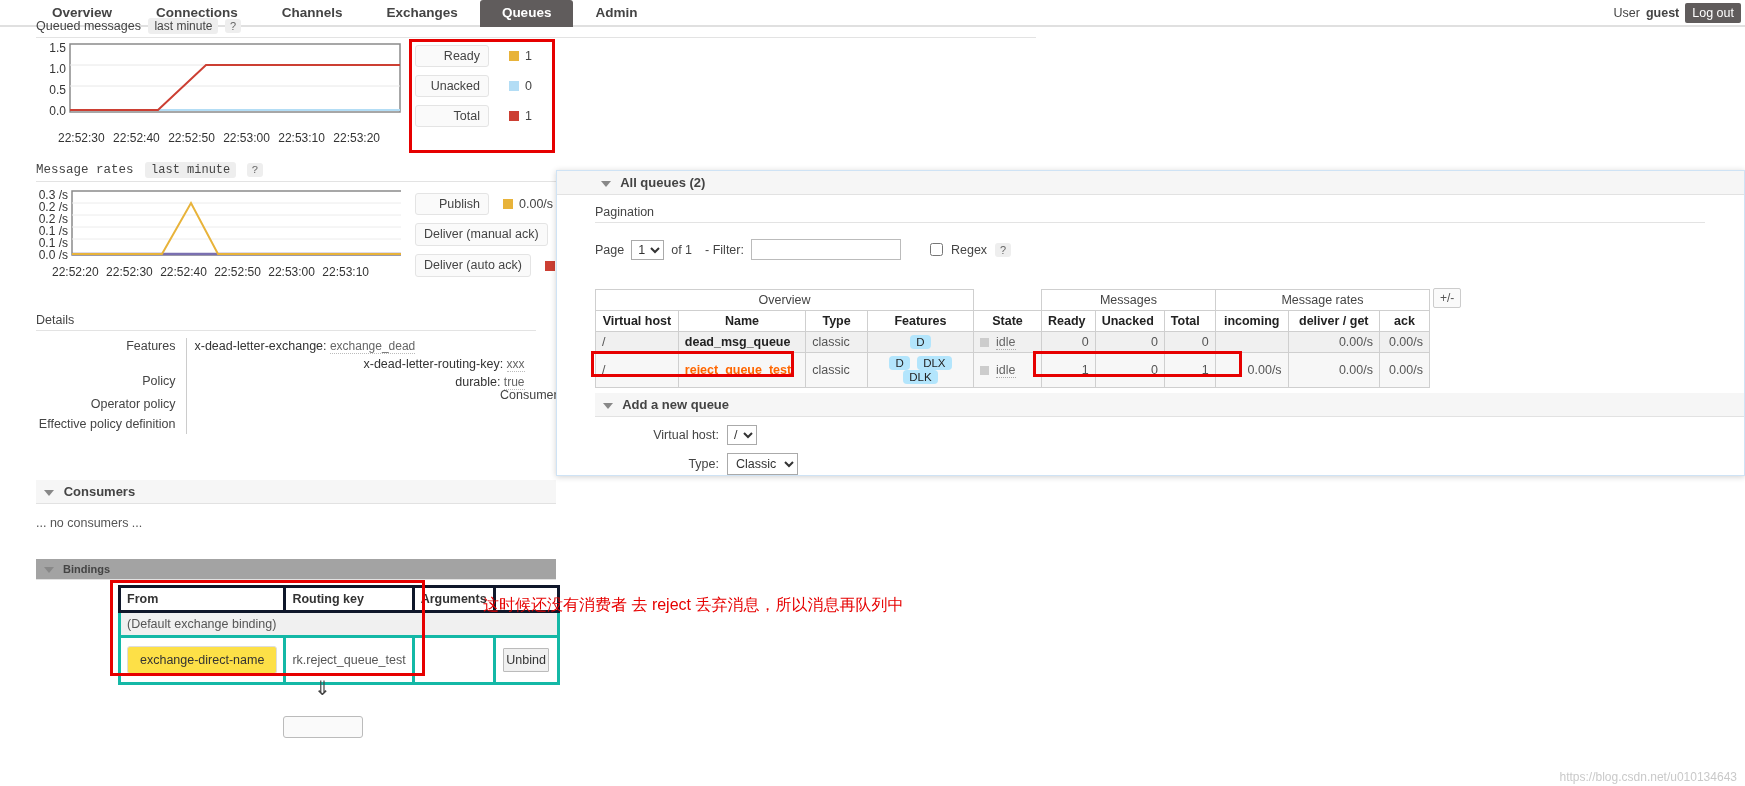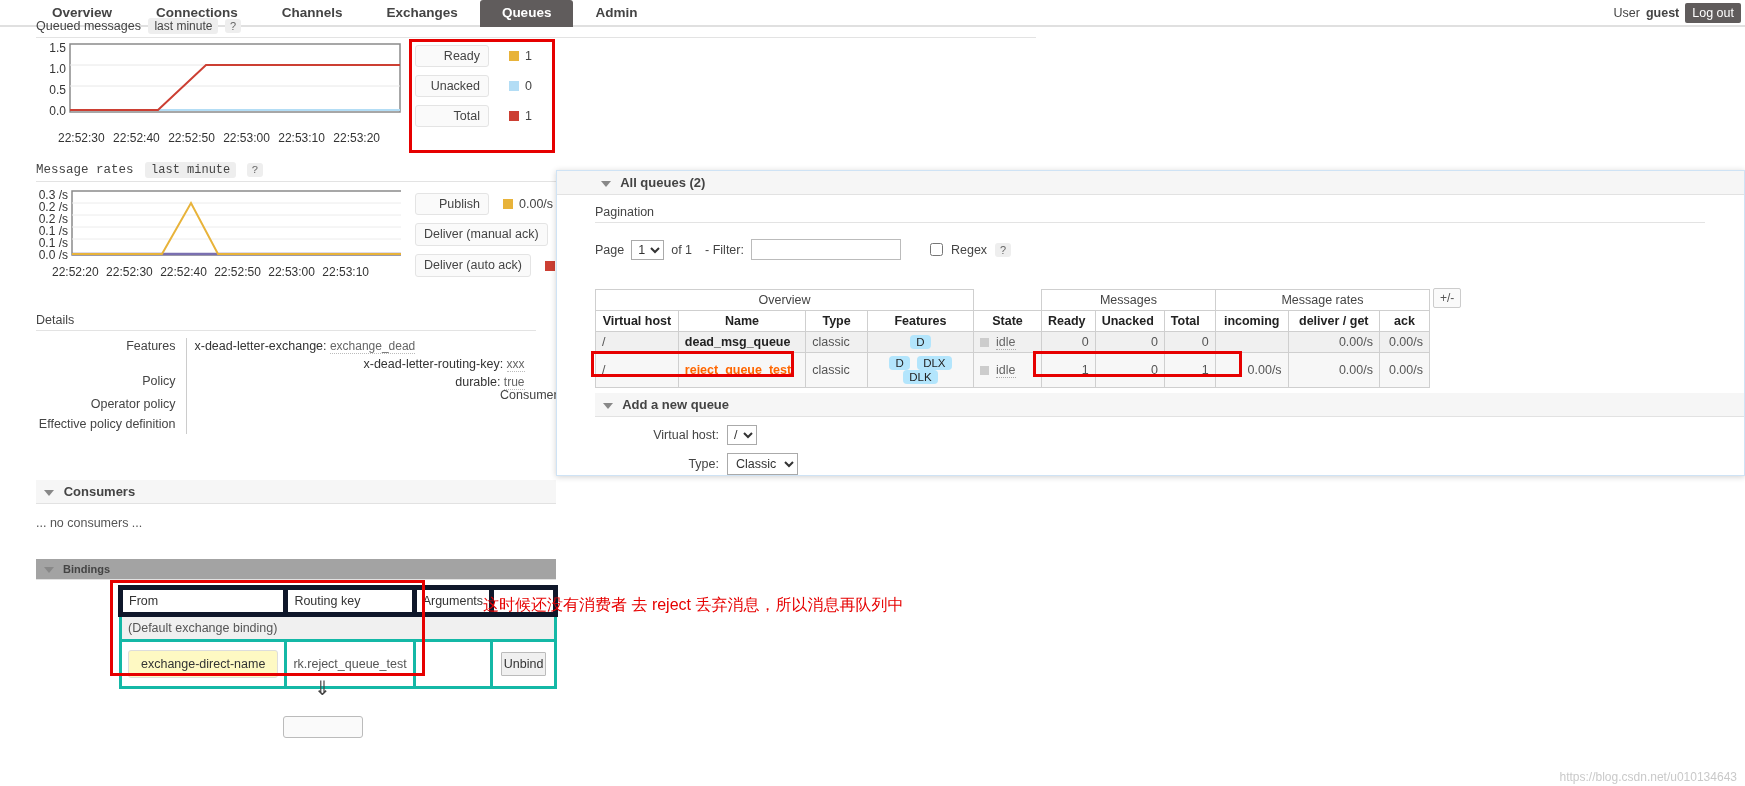--- a/index.html
+++ b/index.html
@@ -66,21 +66,21 @@
 
   
   .details-label { text-align: right; font-size: 12.5px; color: #444; }
   .details-div { border-left: 1px solid #ccc; }
   .feat-key { text-align: right; font-size: 12.5px; color: #333; white-space: nowrap; }
   .feat-val { font-size: 12px; color: #666; border-bottom: 1px dotted #bbb; display: inline-block; }
 
   
   table.grid { border-collapse: collapse; font-size: 12.5px; }
   table.grid th {
-    border: 5px solid #0f172a; background: #fff; font-weight: normal;
+    border: 3px solid #0f172a; background: #fff; font-weight: bold;
     padding: 4px 6px; text-align: left; color: #333; white-space: nowrap;
   }
   table.grid td {
     border: 3px solid #14b8a6; padding: 4px 6px; color: #555; white-space: nowrap;
   }
 
   
   .overlay {
     position: absolute;
     left: 556px; top: 170px; width: 1189px; height: 306px;
@@ -135,21 +135,21 @@
   .watermark {
     position:absolute; right:8px; bottom:2px; color:#c9c9c9; font-size:12px;
   }
   .dblarrow { position:absolute; color:#444; font-size:20px; }
   .unbind-btn {
     background:#f0f0f0; border:1px solid #bbb; border-radius:1px;
     padding: 4px 2px; font-size:12.5px; color:#333; cursor:pointer;
     font-family:"Liberation Sans", sans-serif;
   }
   .exbtn {
-    background:#fef9c3; border:1px solid #ddd; border-radius:3px;
+    background:#fde047; border:1px solid #ddd; border-radius:3px;
     padding: 6px 12px; font-size:12.5px; color:#333; cursor:pointer;
     display:inline-block;
   }
 </style>
 </head>
 <body>
 
 <div id="root">
 
   <div class="navbar">

